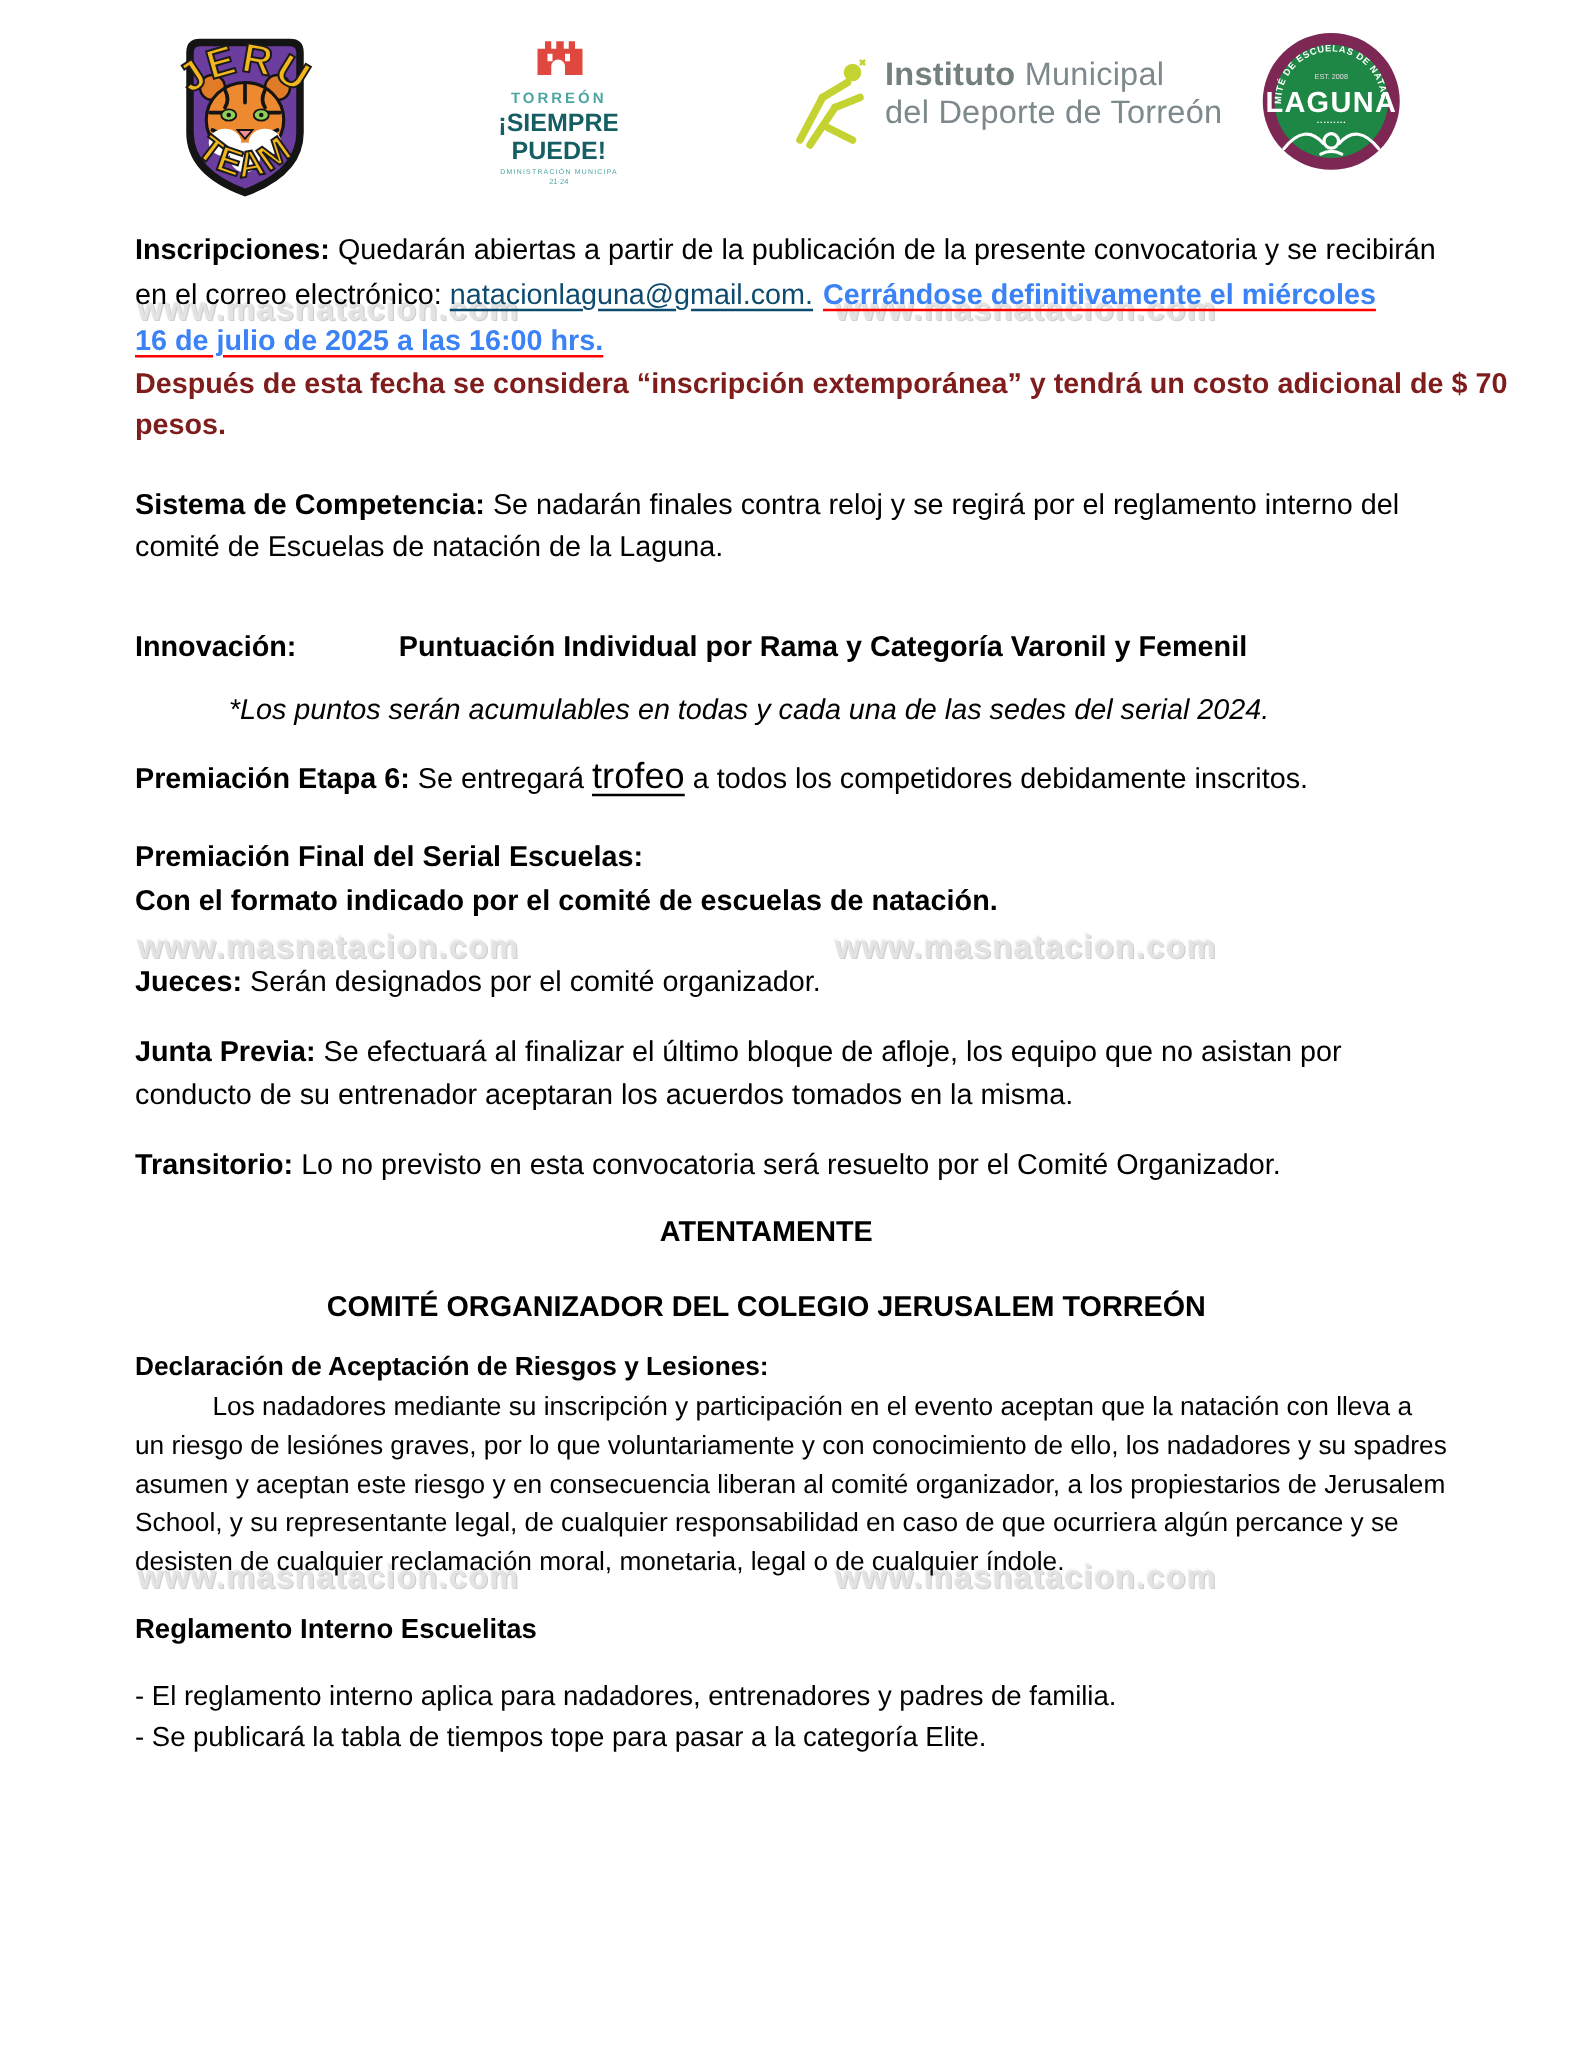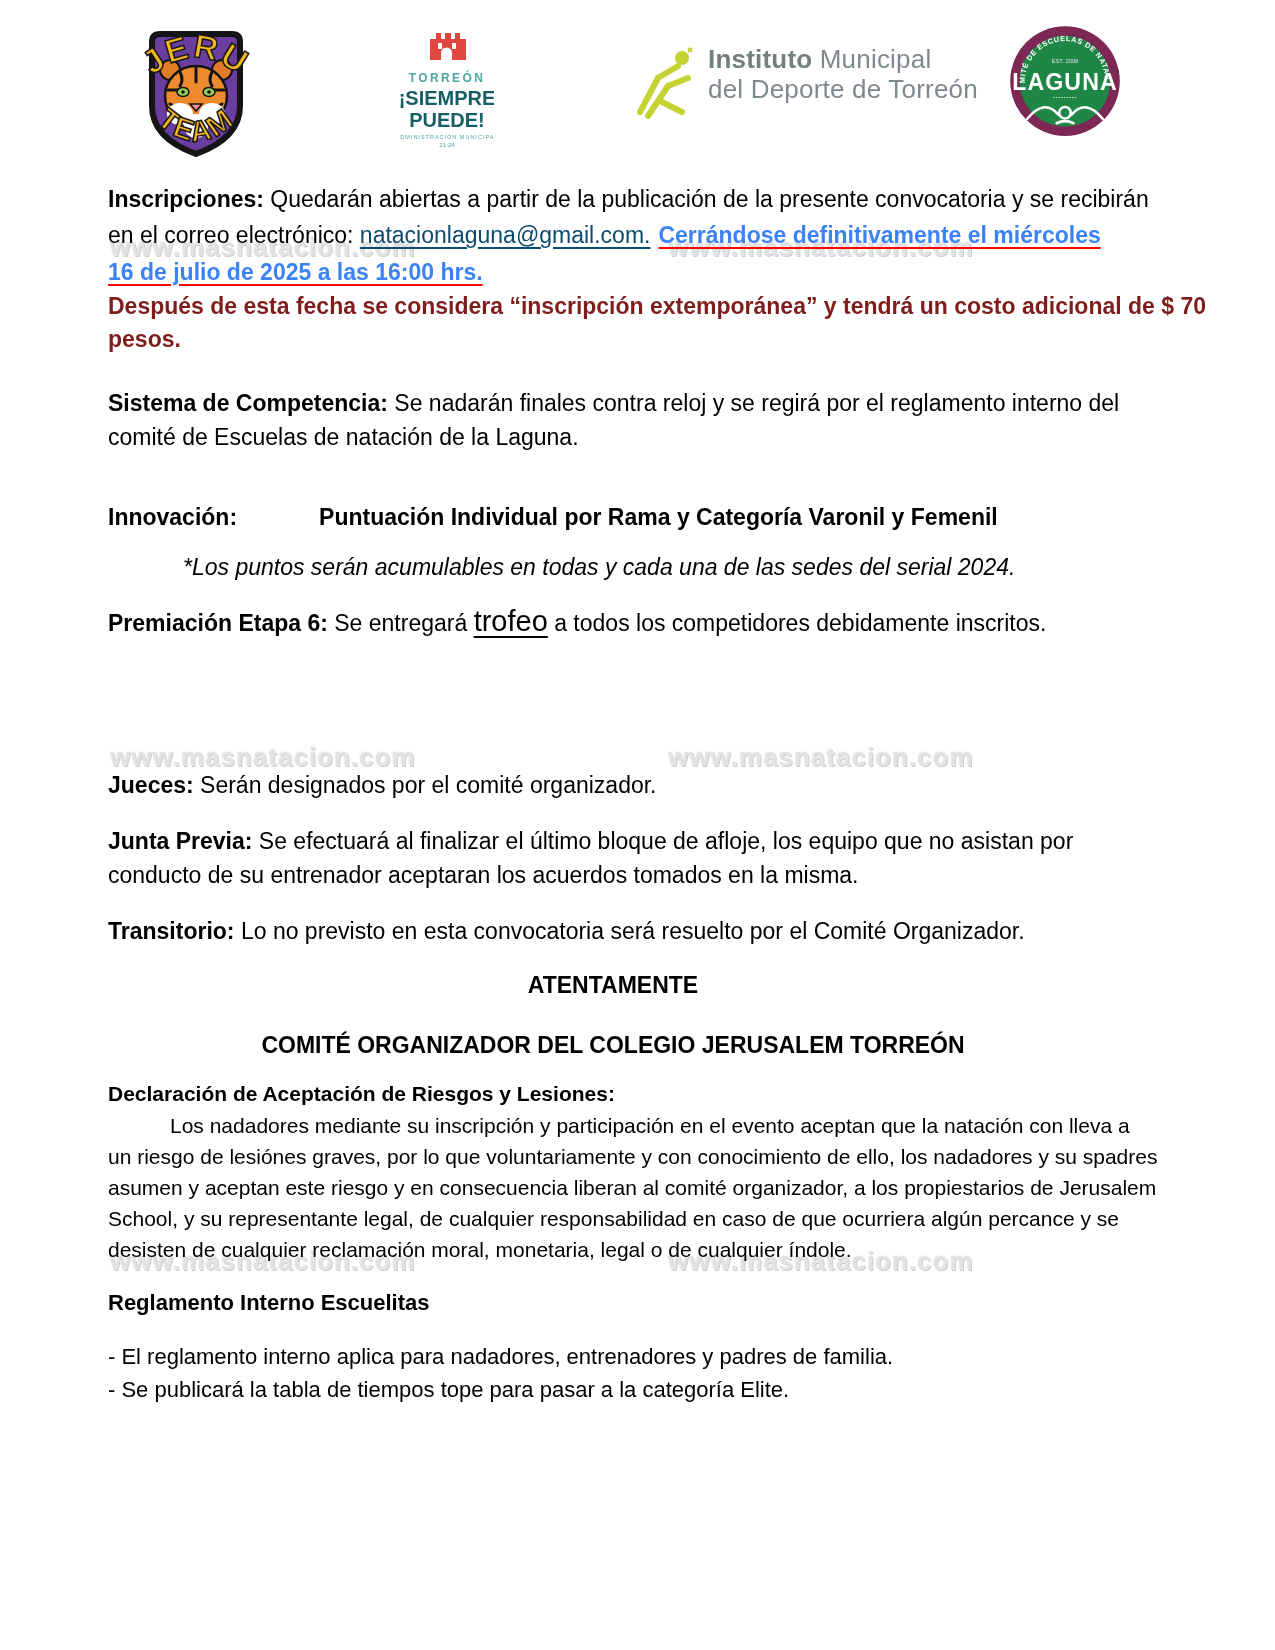--- a/index.html
+++ b/index.html
@@ -167,20 +167,24 @@
   </div>
 
   <div class="tb italic" style="top:550px;left:183px">
     <span>*Los puntos serán acumulables en todas y cada una de las sedes del serial 2024.</span>
   </div>
 
   <div class="tb" style="top:604px">
     <b>Premiación Etapa 6:</b><span> Se entregará </span><span class="trofeo">trofeo</span><span> a todos los competidores debidamente inscritos.</span>
   </div>
 
+  <div class="tb" style="top:668px;line-height:35px">
+    <div class="line"><b>Premiación Final del Serial Escuelas:</b></div>
+    <div class="line"><b>Con el formato indicado por el comité de escuelas de natación.</b></div>
+  </div>
 
   <div class="tb" style="top:768px">
     <b>Jueces:</b><span> Serán designados por el comité organizador.</span>
   </div>
 
   <div class="tb" style="top:824px">
     <div class="line">
       <b>Junta Previa:</b><span> Se efectuará al finalizar el último bloque de afloje, los equipo que no asistan por</span>
     </div>
     <div class="line">

